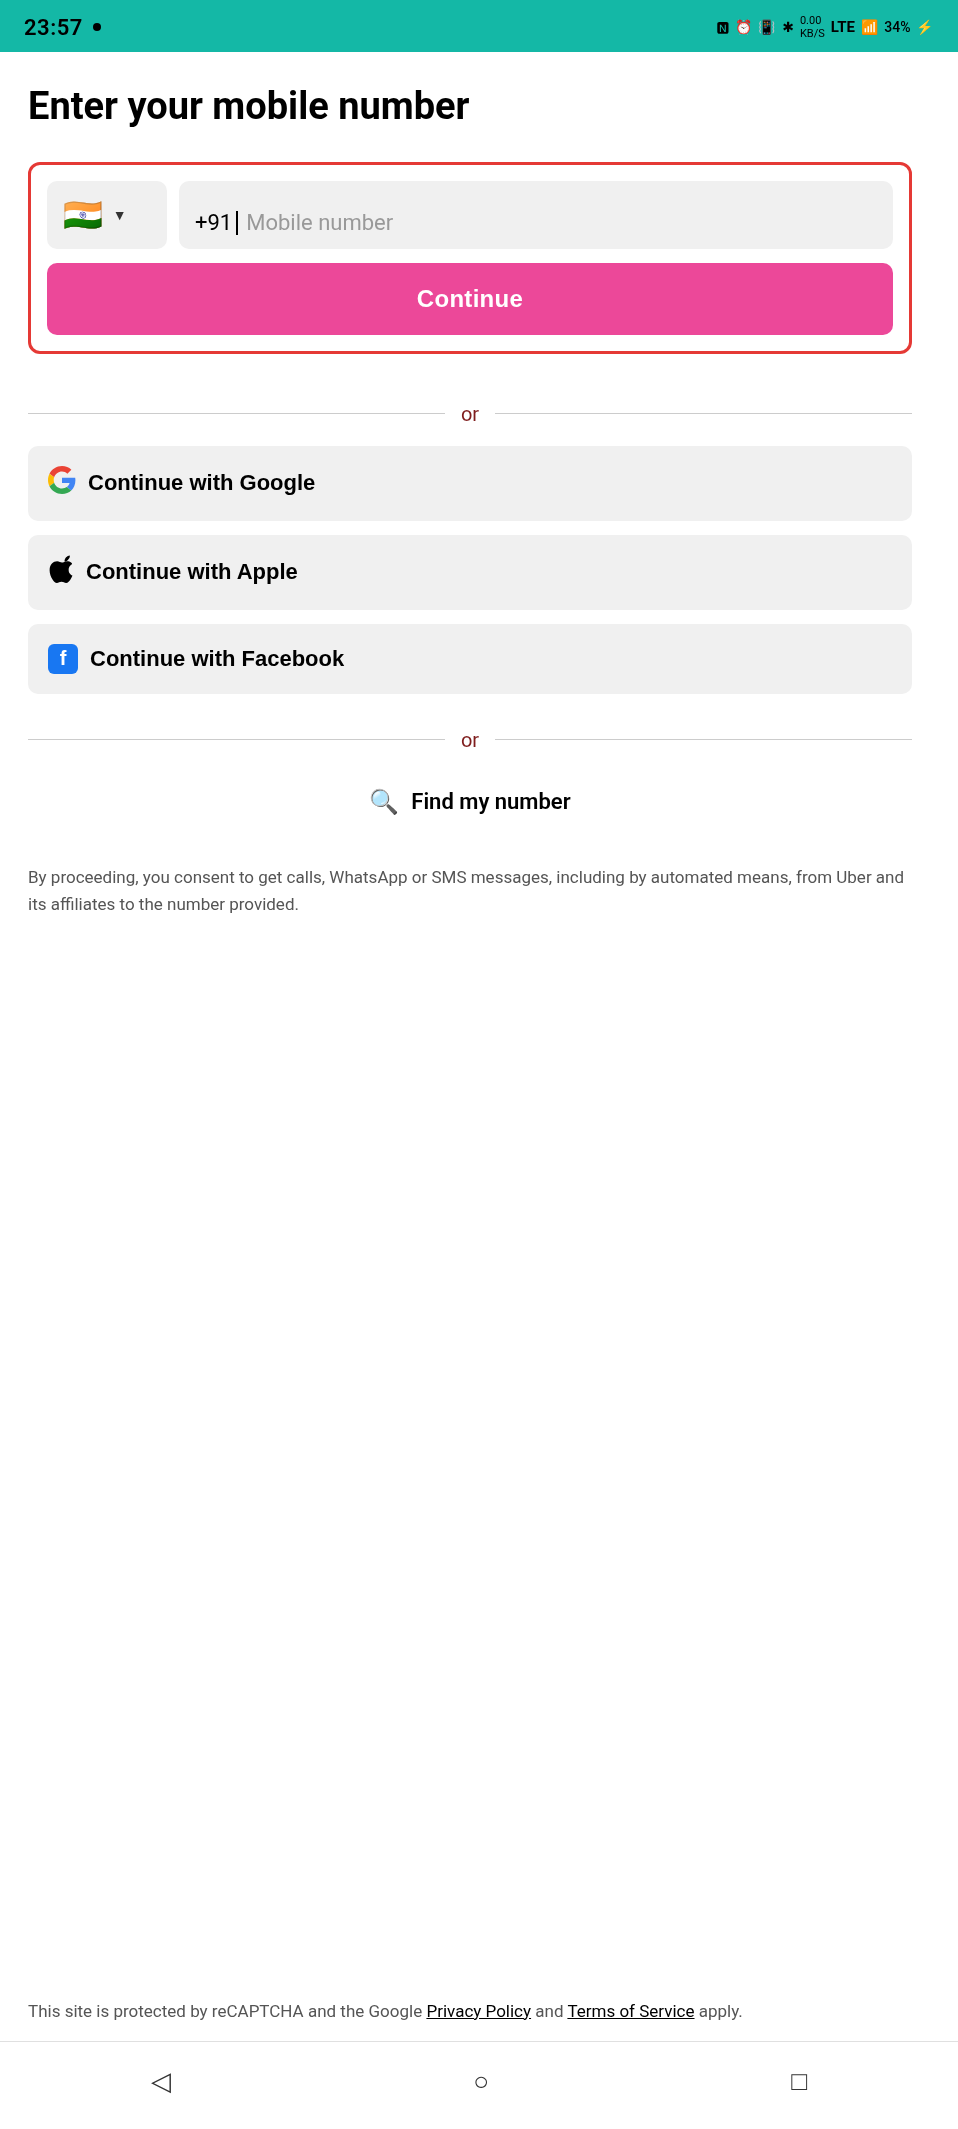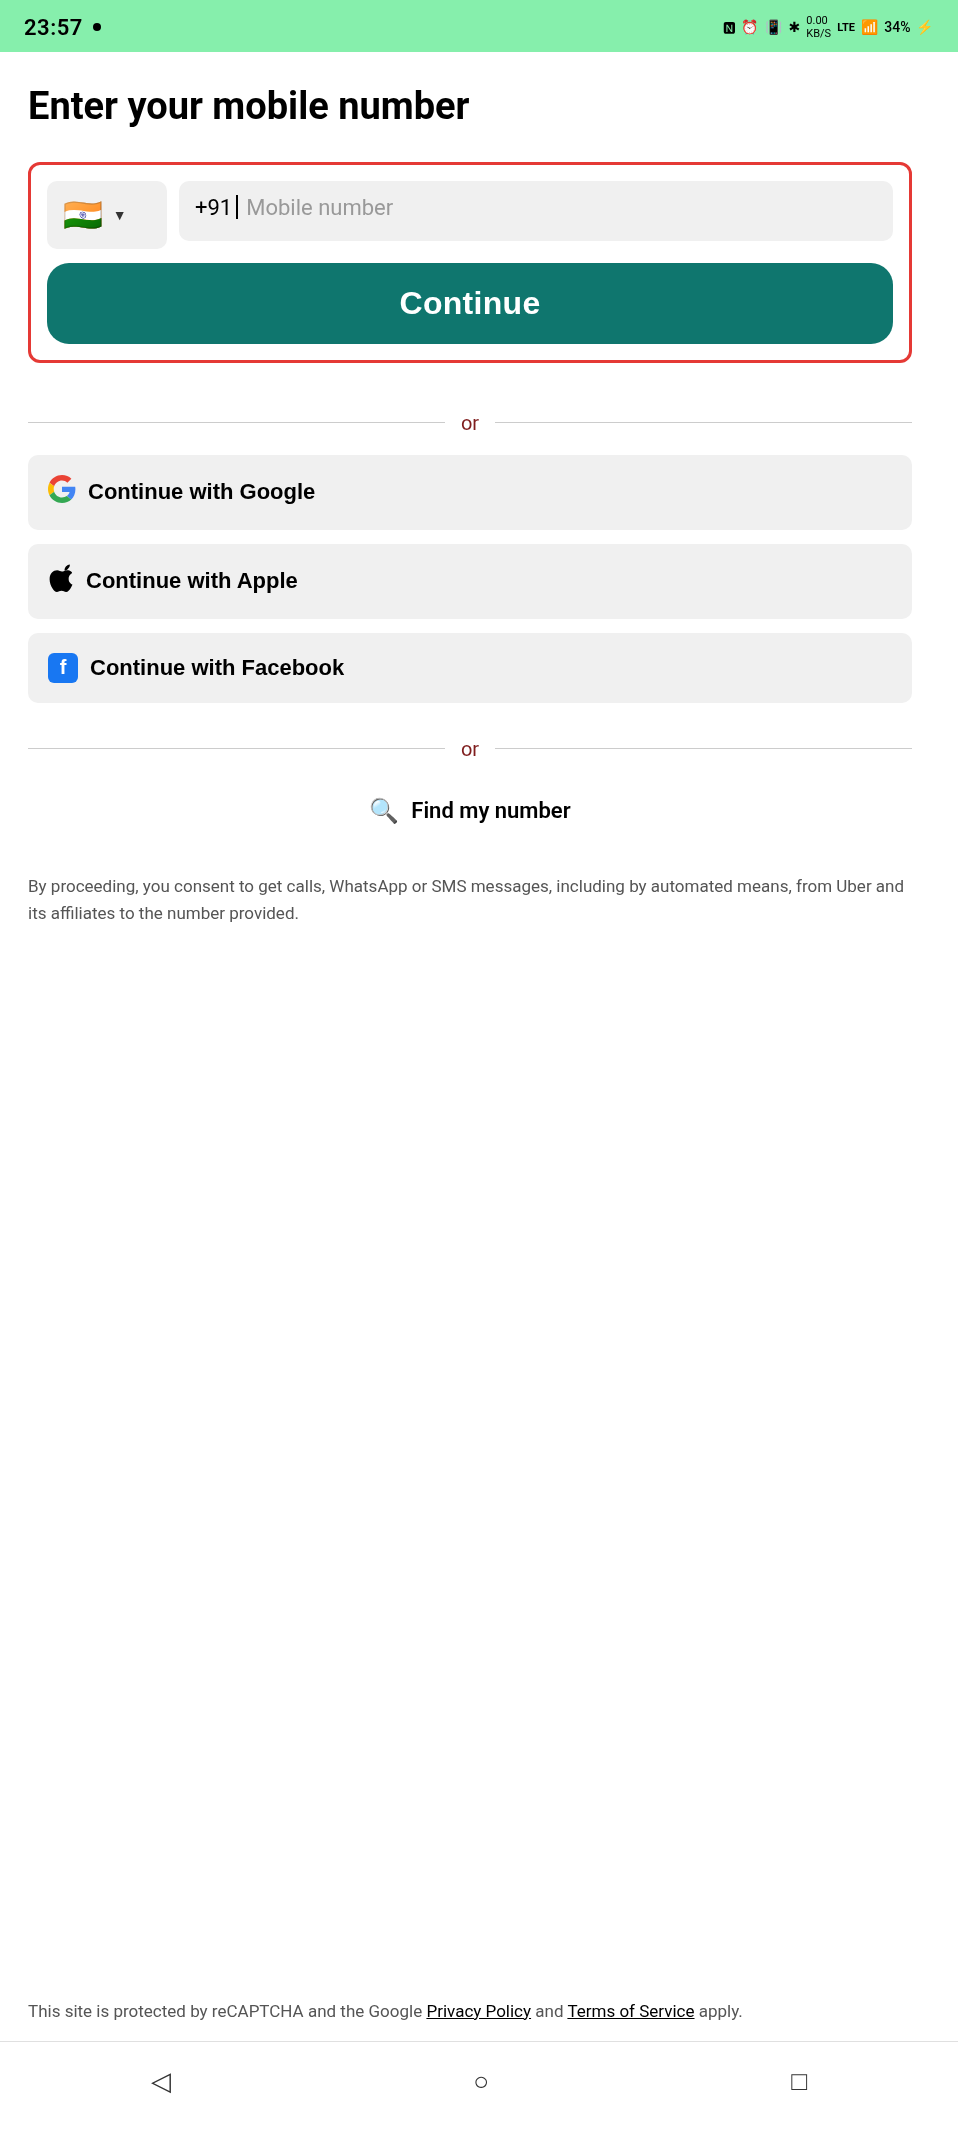--- a/index.html
+++ b/index.html
@@ -13,21 +13,21 @@
       display: flex;
       flex-direction: column;
     }
 
     
     .status-bar {
       display: flex;
       justify-content: space-between;
       padding: 10px 24px 8px 24px;
       height: 52px;
-      background: #86efac;
+      background: #14b8a6;
     }
 
     .status-time {
       font-size: 22px;
       font-weight: 600;
       color: #000;
       letter-spacing: 0.5px;
     }
 
     .status-dot {
@@ -111,23 +111,23 @@
     .chevron-down {
       font-size: 14px;
       color: #333;
     }
 
     .phone-input-wrapper {
       flex: 1;
       background: #f0f0f0;
       border-radius: 10px;
       display: flex;
-      align-items: flex-start;
+      align-items: flex-end;
       padding: 14px 16px;
-      height: 60px;
+      height: 68px;
     }
 
     .phone-prefix {
       font-size: 22px;
       color: #000;
       margin-right: 4px;
       font-weight: 400;
     }
 
     .phone-cursor {
@@ -144,26 +144,26 @@
       50% { opacity: 0; }
     }
 
     .phone-placeholder {
       font-size: 22px;
       color: #999;
     }
 
     .continue-btn {
       width: 100%;
-      background: #0f766e;
+      background: #ec4899;
       color: #fff;
       border: none;
-      border-radius: 22px;
+      border-radius: 10px;
       padding: 22px;
-      font-size: 32px;
+      font-size: 24px;
       font-weight: 600;
       cursor: pointer;
       letter-spacing: 0.3px;
     }
 
     
     .divider {
       display: flex;
       align-items: center;
       gap: 16px;
@@ -300,21 +300,21 @@
   <div class="status-left">
     <span class="status-time">23:57</span>
     <span class="status-dot"></span>
   </div>
   <div class="status-icons">
     <span class="status-icon">🅽</span>
     <span class="status-icon">⏰</span>
     <span class="status-icon">📳</span>
     <span class="status-icon">✱</span>
     <span class="status-icon" style="font-size:11px;">0.00<br>KB/S</span>
-    <span class="status-icon" style="font-size:11px;font-weight:700;">LTE</span>
+    <span class="status-icon" style="font-size:15px;font-weight:700;">LTE</span>
     <span class="status-icon">📶</span>
     <span class="battery-text">34%</span>
     <span class="status-icon">⚡</span>
   </div>
 </div>
 
 <div class="main-content">
 
   <h1 class="page-title">Enter your mobile number</h1>
 

